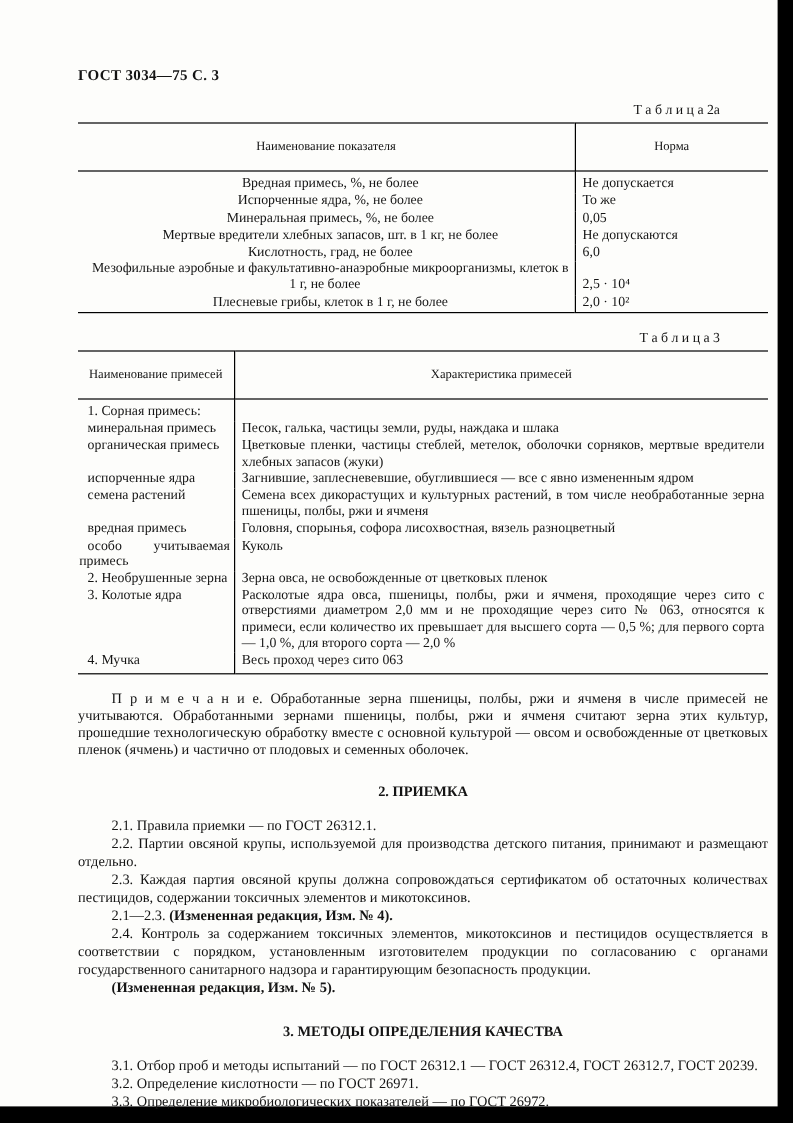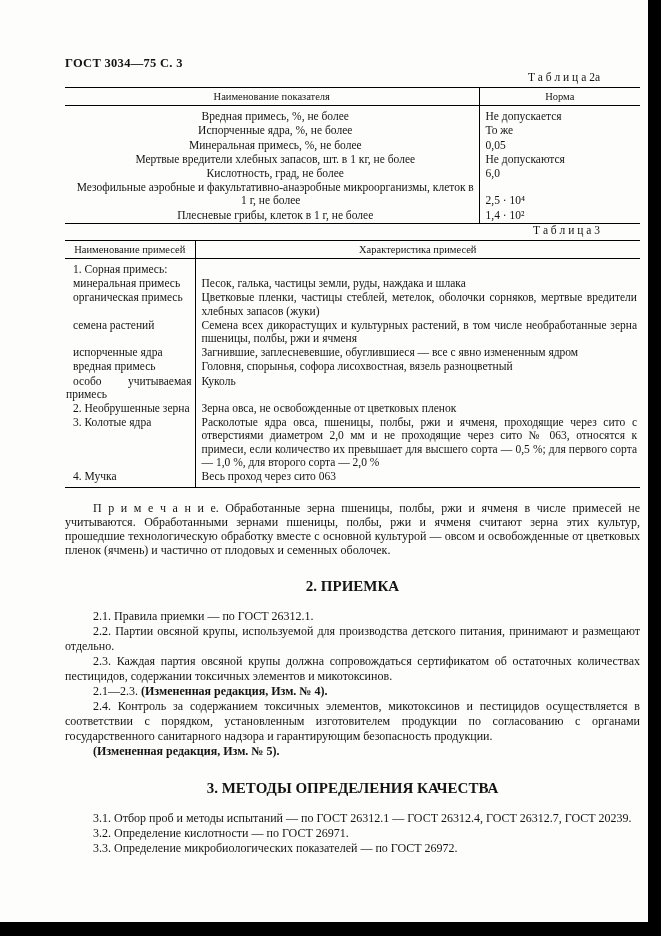--- a/index.html
+++ b/index.html
@@ -2,38 +2,38 @@
 <html><head>
 <meta charset="utf-8">
 <style>
   html,body{margin:0;padding:0;}
   body{width:661px;height:936px;background:#fdfdfb;position:relative;overflow:hidden;
        font-family:"Liberation Serif","DejaVu Serif",serif;color:#141414;}
   .scan-right{position:absolute;top:0;right:0;width:13px;height:936px;background:#000;}
   .scan-bottom{position:absolute;left:0;bottom:0;width:661px;height:14px;background:#000;}
   .content{position:absolute;left:65px;top:56px;width:575px;}
   .doc-header{text-align:left;font-weight:bold;font-size:12.5px;letter-spacing:.3px;}
-  .tcap{text-align:right;padding-right:40px;font-size:11.5px;margin-bottom:4px;}
+  .tcap{text-align:right;padding-right:40px;font-size:11.5px;margin-top:15px;margin-bottom:4px;}
   table{border-collapse:collapse;width:575px;border-top:1.2px solid #000;border-bottom:1.2px solid #000;
         font-size:11.5px;line-height:13.2px;table-layout:fixed;}
-  th{font-weight:normal;font-size:10.5px;border-bottom:1px solid #000;padding:2px 2px;text-align:center;}
+  th{font-weight:normal;font-size:10.5px;border-bottom:1px solid #000;padding:13px 2px;text-align:center;}
   td{padding:0 3px 1px 1px;vertical-align:top;}
   tr.first td{padding-top:4px;}
   tr.last td{padding-bottom:4px;}
   .t2a .c1{width:414px;}
   .t2a th.c1,.t2a td.c1{border-right:1px solid #000;}
   .t2a td.c1{text-indent:9px;text-align:center;}
   .t2a td.c2{vertical-align:bottom;padding-left:6px;}
   .t3 .c1{width:130px;}
   .t3 th.c1,.t3 td.c1{border-right:1px solid #000;}
   .t3 td.c1{text-indent:7px;text-align:justify;}
   .t3 td.c2{padding-left:6px;text-align:justify;}
   p{margin:0;font-size:12px;line-height:15px;text-align:justify;text-indent:28px;}
   .note{margin-top:13px;line-height:14px;margin-bottom:4px;}
-  .heading{font-size:15px;text-align:center;margin:21px 0 14px 0;font-weight:bold;}
+  .heading{font-size:12px;text-align:center;margin:21px 0 14px 0;font-weight:bold;}
   .bold{font-weight:bold;}
 </style>
 </head>
 <body>
 
 <div>
   <div class="scan-right"></div>
   <div class="scan-bottom"></div>
 
   <div class="content">
@@ -73,21 +73,21 @@
         <tr>
           <td class="c1">Кислотность, град, не более</td>
           <td class="c2">6,0</td>
         </tr>
         <tr>
           <td class="c1">Мезофильные аэробные и факультативно-анаэробные микроорганизмы, клеток в 1 г, не более</td>
           <td class="c2">2,5 · 10⁴</td>
         </tr>
         <tr>
           <td class="c1">Плесневые грибы, клеток в 1 г, не более</td>
-          <td class="c2">1,4 · 10²</td>
+          <td class="c2">2,0 · 10²</td>
         </tr>
       </tbody>
     </table>
 
     <div class="tcap">Т а б л и ц а  3</div>
 
     <table class="t3">
       <colgroup>
           <col class="c1">
           <col>
@@ -105,26 +105,26 @@
         </tr>
         <tr>
           <td class="c1">минеральная примесь</td>
           <td class="c2">Песок, галька, частицы земли, руды, наждака и шлака</td>
         </tr>
         <tr>
           <td class="c1">органическая примесь</td>
           <td class="c2">Цветковые пленки, частицы стеблей, метелок, оболочки сорняков, мертвые вредители хлебных запасов (жуки)</td>
         </tr>
         <tr>
+          <td class="c1">испорченные ядра</td>
+          <td class="c2">Загнившие, заплесневевшие, обуглившиеся — все с явно измененным ядром</td>
+        </tr>
+        <tr>
           <td class="c1">семена растений</td>
           <td class="c2">Семена всех дикорастущих и культурных растений, в том числе необработанные зерна пшеницы, полбы, ржи и ячменя</td>
-        </tr>
-        <tr>
-          <td class="c1">испорченные ядра</td>
-          <td class="c2">Загнившие, заплесневевшие, обуглившиеся — все с явно измененным ядром</td>
         </tr>
         <tr>
           <td class="c1">вредная примесь</td>
           <td class="c2">Головня, спорынья, софора лисохвостная, вязель разноцветный</td>
         </tr>
         <tr>
           <td class="c1">особо учитываемая примесь</td>
           <td class="c2">Куколь</td>
         </tr>
         <tr>

